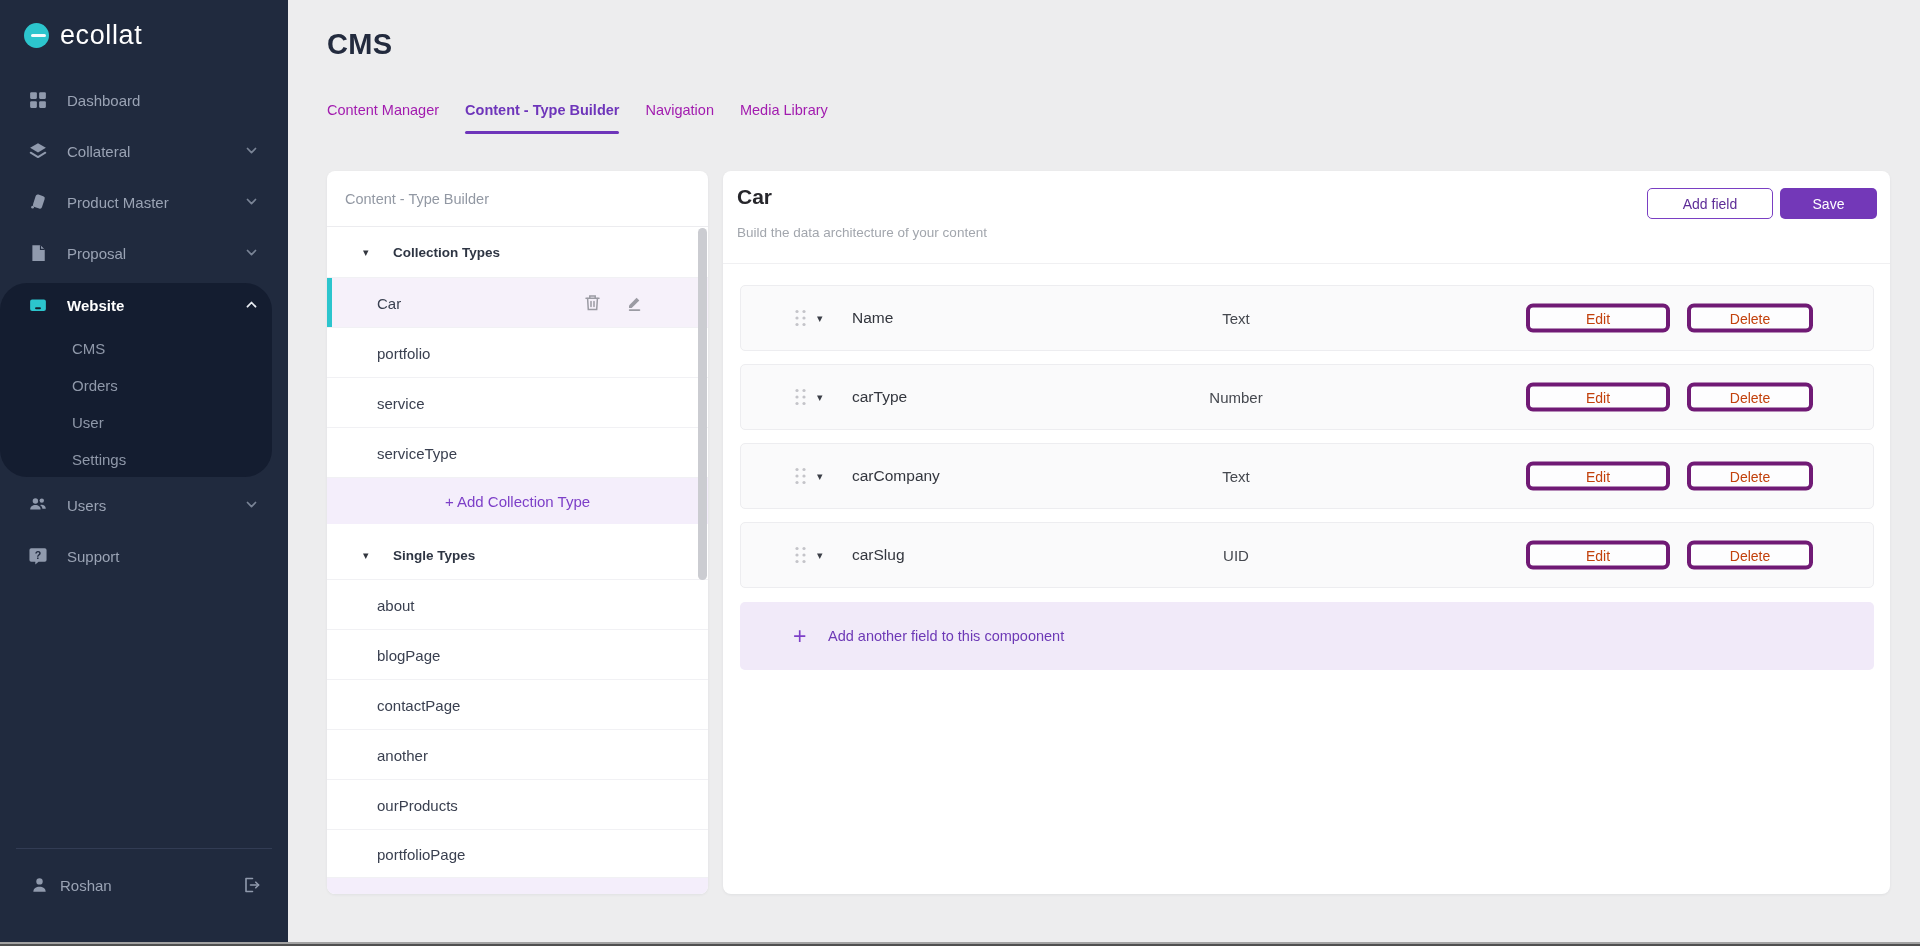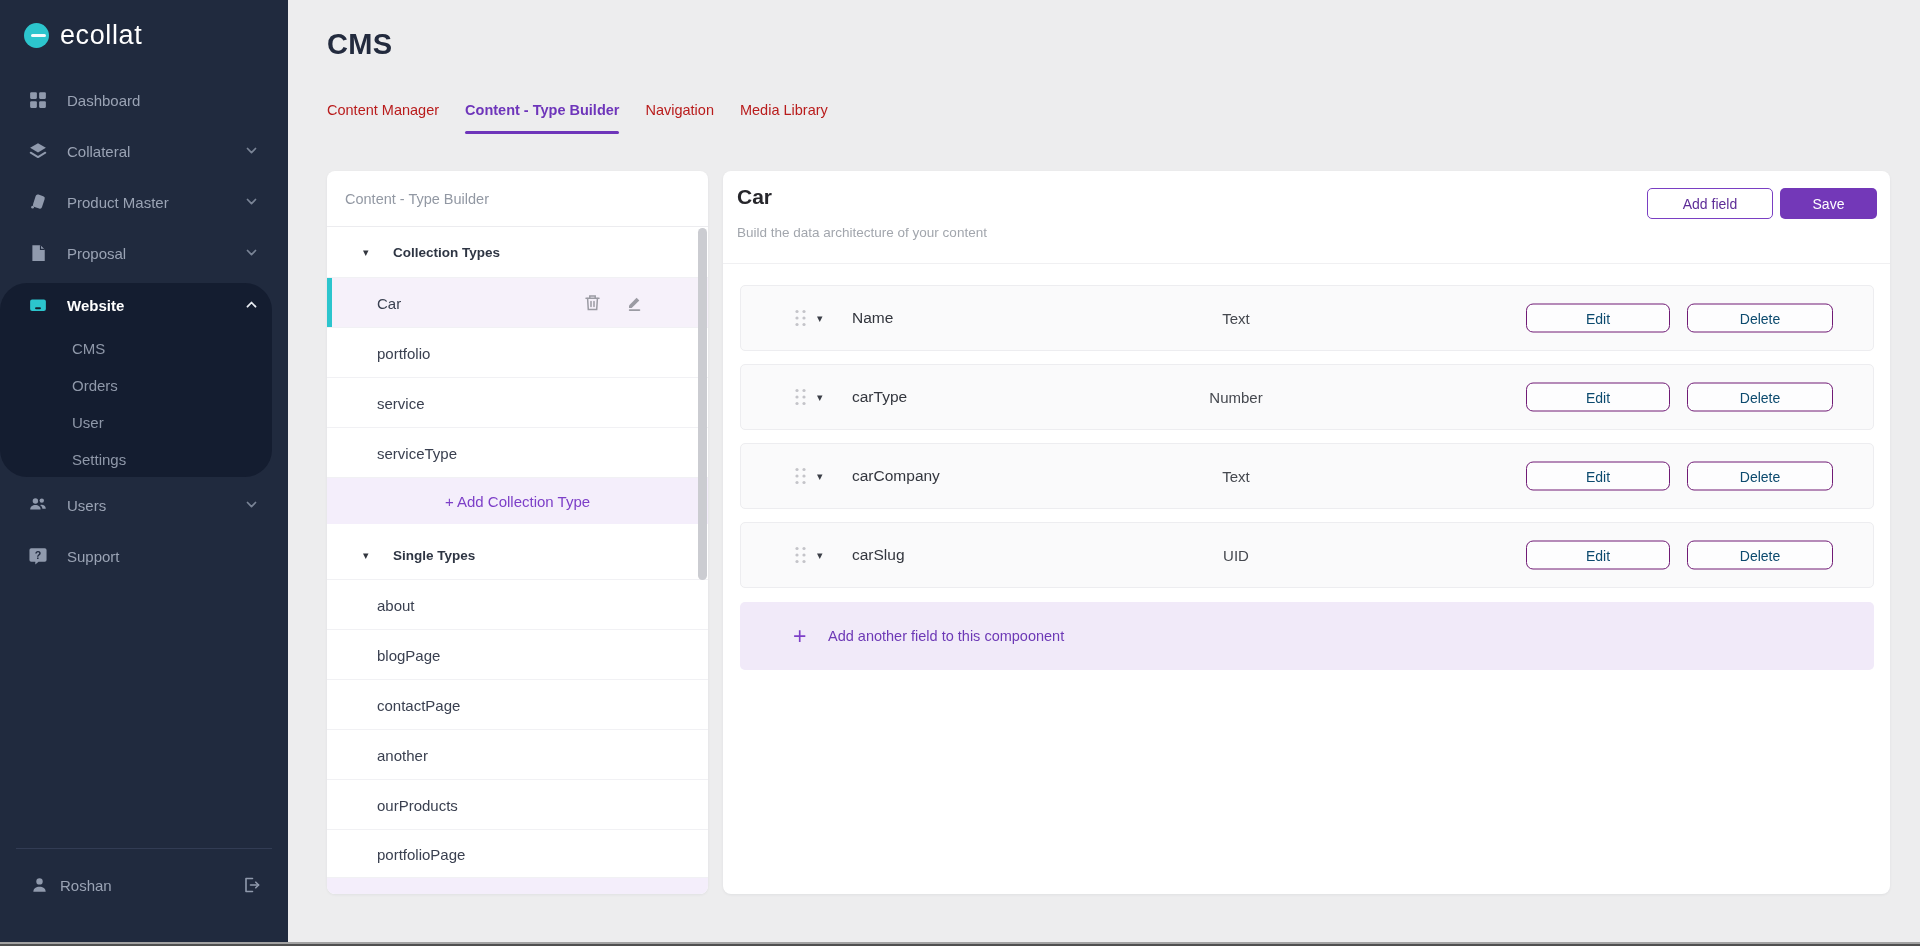--- a/index.html
+++ b/index.html
@@ -26,21 +26,21 @@
 
   .side-divider { position:absolute; left:16px; top:848px; width:256px; height:1px; background:#323c54; }
   .user-row { position:absolute; left:0; top:864px; width:288px; height:42px; }
   .ur-icon { position:absolute; left:31px; top:50%; transform:translateY(-50%); width:17px; height:17px; }
   .ur-name { position:absolute; left:60px; top:50%; transform:translateY(-50%); font-size:15px; color:#9aa3b4; }
   .ur-logout { position:absolute; left:242px; top:50%; transform:translateY(-50%); width:18px; height:18px; cursor:pointer; }
 
   
   .page-title { position:absolute; left:327px; top:28px; font-size:29px; font-weight:600; color:#232b3e; letter-spacing:.3px; }
   .tabs { position:absolute; left:327px; top:102px; display:flex; gap:26px; }
-  .tab { font-size:14.5px; color:#b91c1c; padding-bottom:16px; position:relative; cursor:pointer; white-space:nowrap; }
+  .tab { font-size:14.5px; color:#a21caf; padding-bottom:16px; position:relative; cursor:pointer; white-space:nowrap; }
   .tab.active { color:#6e35ba; font-weight:600; }
   .tab.active::after { content:""; position:absolute; left:0; right:0; bottom:0; height:3px; background:#6e35ba; border-radius:2px; }
 
   
   .panel { position:absolute; background:#ffffff; border-radius:8px; box-shadow:0 1px 3px rgba(25,30,50,.06); }
   .builder-panel { left:327px; top:171px; width:381px; height:723px; }
   .content-panel { left:723px; top:171px; width:1167px; height:723px; }
 
   
   .bp-header { position:absolute; top:0; left:0; width:100%; height:56px; line-height:56px; padding-left:18px; font-size:14.5px; color:#9298a3; border-bottom:1px solid #ececef; }
@@ -63,23 +63,23 @@
   .cp-divider { position:absolute; top:92px; left:0; width:100%; height:1px; background:#f0f0f2; }
   .btn { display:inline-flex; align-items:center; justify-content:center; cursor:pointer; font-family:"Liberation Sans",sans-serif; }
   .btn-addfield { position:absolute; left:924px; top:17px; width:126px; height:31px; border:1px solid #7a3fc3; border-radius:5px; background:#ffffff; color:#5e2d98; font-size:14px; }
   .btn-save { position:absolute; left:1057px; top:17px; width:97px; height:31px; border:none; border-radius:5px; background:#7338b8; color:#ffffff; font-size:14px; }
 
   .field-row { position:absolute; left:17px; width:1134px; height:66px; background:#fafafb; border:1px solid #ededf0; border-radius:5px; }
   .fr-drag { position:absolute; left:53px; top:50%; transform:translateY(-50%); width:13px; height:19px; cursor:grab; }
   .fr-caret { position:absolute; left:76px; top:50%; transform:translateY(-50%); font-size:11px; color:#3b3e47; cursor:pointer; }
   .fr-name { position:absolute; left:111px; top:50%; transform:translateY(-50%); font-size:15.5px; color:#33363e; }
   .fr-type { position:absolute; left:435px; width:120px; text-align:center; top:50%; transform:translateY(-50%); font-size:15px; color:#45484f; }
-  .btn-ghost { position:absolute; top:50%; transform:translateY(-50%); height:29px; border:1px solid #701a75; background:#fdfdfe; border-radius:7px; color:#0c4a6e; font-size:14px; }
+  .btn-ghost { position:absolute; top:50%; transform:translateY(-50%); height:29px; border:4px solid #701a75; background:#fdfdfe; border-radius:7px; color:#c2410c; font-size:14px; }
   .fr-edit { left:785px; width:144px; }
-  .fr-del { left:946px; width:146px; }
+  .fr-del { left:946px; width:126px; }
 
   .add-row { position:absolute; left:17px; top:431px; width:1134px; height:68px; background:#f1eaf9; border-radius:5px; cursor:pointer; }
   .ar-plus { position:absolute; left:53px; top:50%; transform:translateY(-50%); color:#7d3fc8; font-size:23px; font-weight:400; }
   .ar-label { position:absolute; left:88px; top:50%; transform:translateY(-50%); font-size:14.5px; color:#6d39b6; }
 
   .bottom-strip { position:absolute; left:0; bottom:0; width:1920px; height:4px;
     background:linear-gradient(to bottom,#a2a2a2 0,#a2a2a2 2px,#4f4f4f 2px,#4f4f4f 4px); }
 
   svg { display:block; }
 </style>

